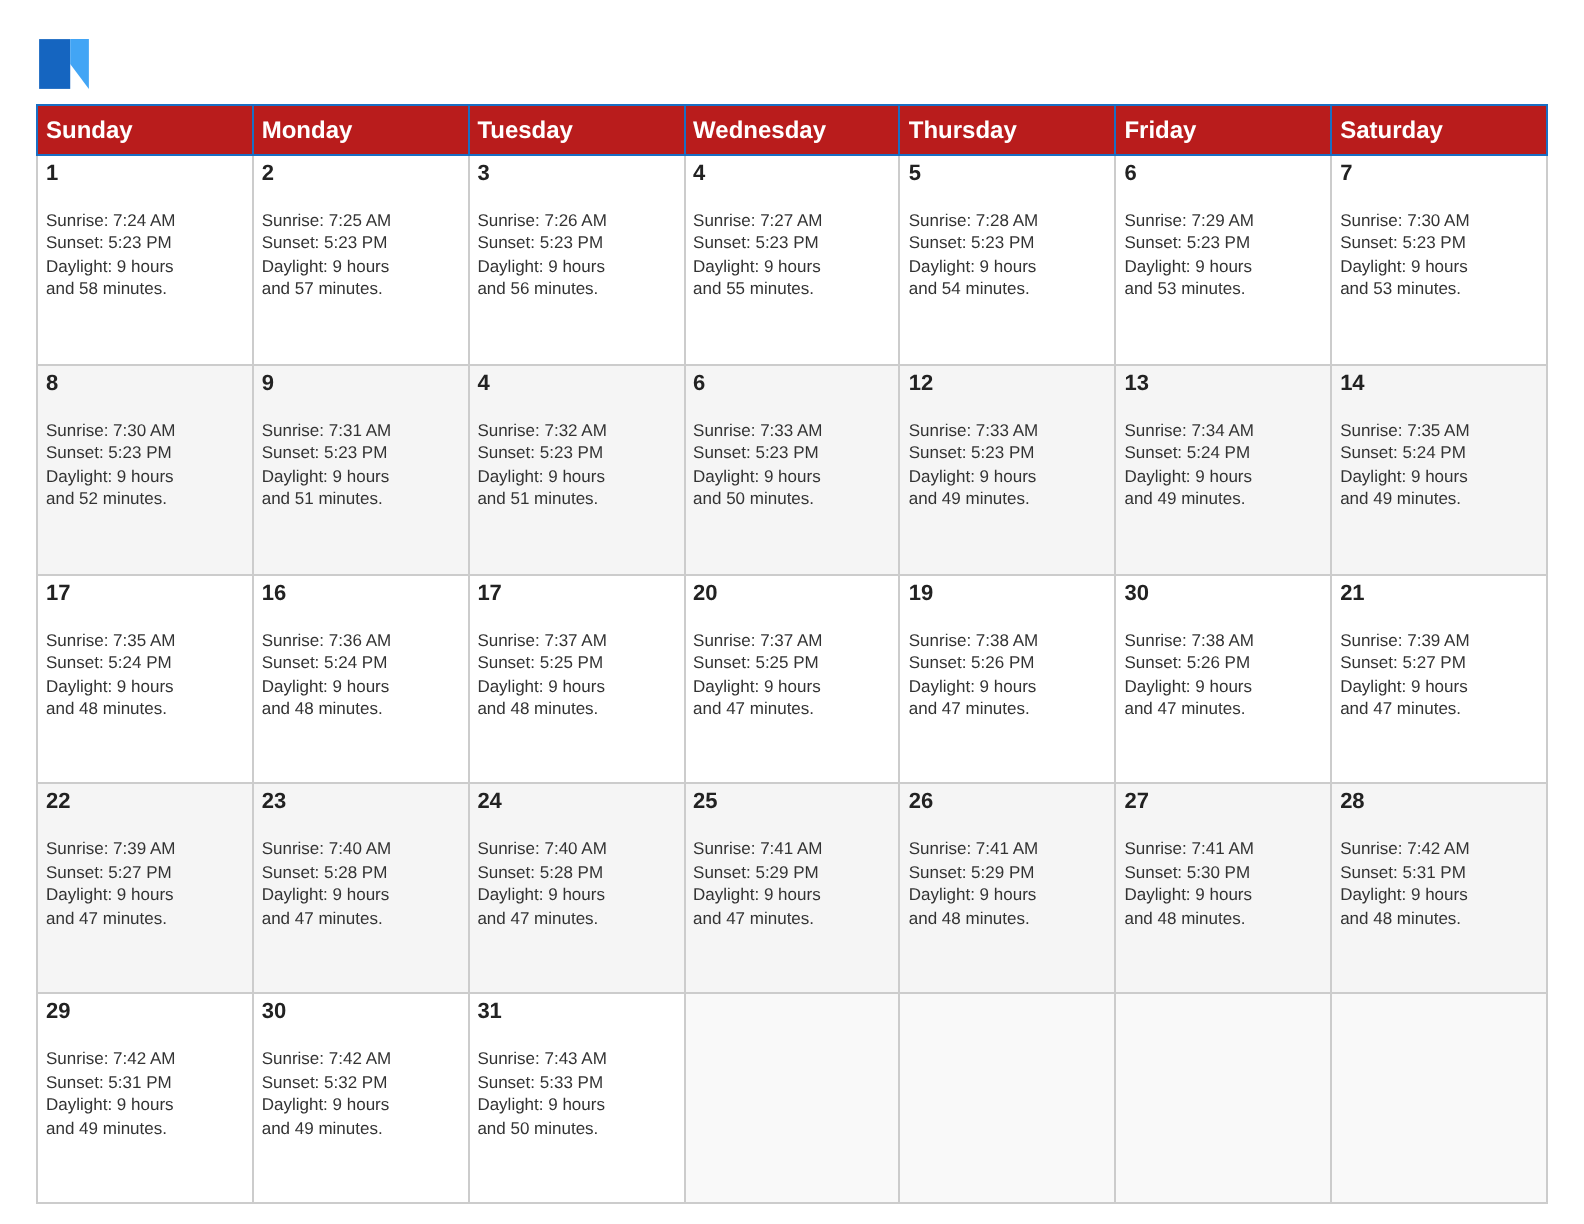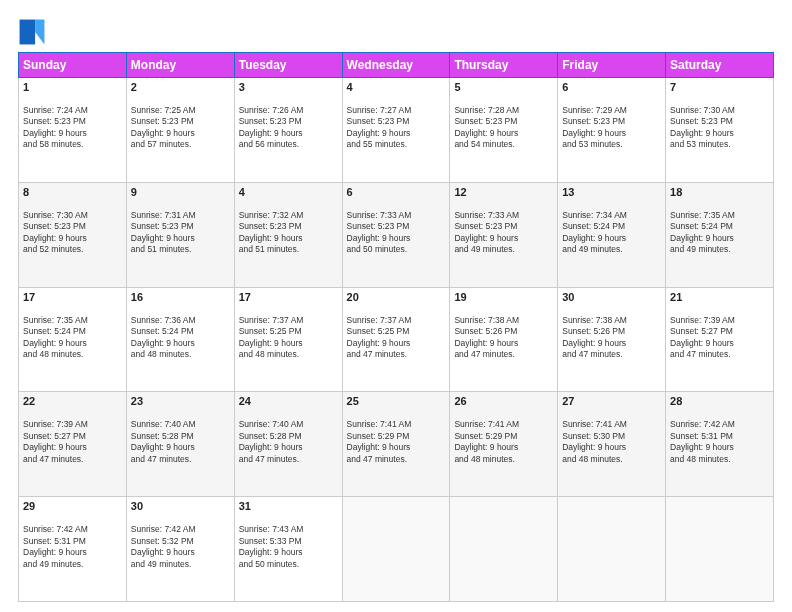--- a/index.html
+++ b/index.html
@@ -54,21 +54,21 @@
       font-size: 14px;
       color: #444;
       margin-top: 2px;
     }
     .calendar {
       width: 100%;
       border-collapse: collapse;
       flex: 1;
     }
     .calendar th {
-      background: #d946ef;
+      background: #b91c1c;
       color: #fff;
       font-size: 12px;
       font-weight: bold;
       padding: 5px 4px;
       text-align: left;
       border: 1px solid #1a6fc4;
     }
     .calendar td {
       border: 1px solid #ccc;
       vertical-align: top;
@@ -247,21 +247,21 @@
           <td>
           <span class="day-num">13</span>
           <div class="day-info">
             <span>Sunrise: 7:34 AM</span><br>
             <span>Sunset: 5:24 PM</span><br>
             <span>Daylight: 9 hours</span><br>
             <span>and 49 minutes.</span>
           </div>
         </td>
           <td>
-          <span class="day-num">18</span>
+          <span class="day-num">14</span>
           <div class="day-info">
             <span>Sunrise: 7:35 AM</span><br>
             <span>Sunset: 5:24 PM</span><br>
             <span>Daylight: 9 hours</span><br>
             <span>and 49 minutes.</span>
           </div>
         </td>
         </tr>
         <tr>
           <td>

